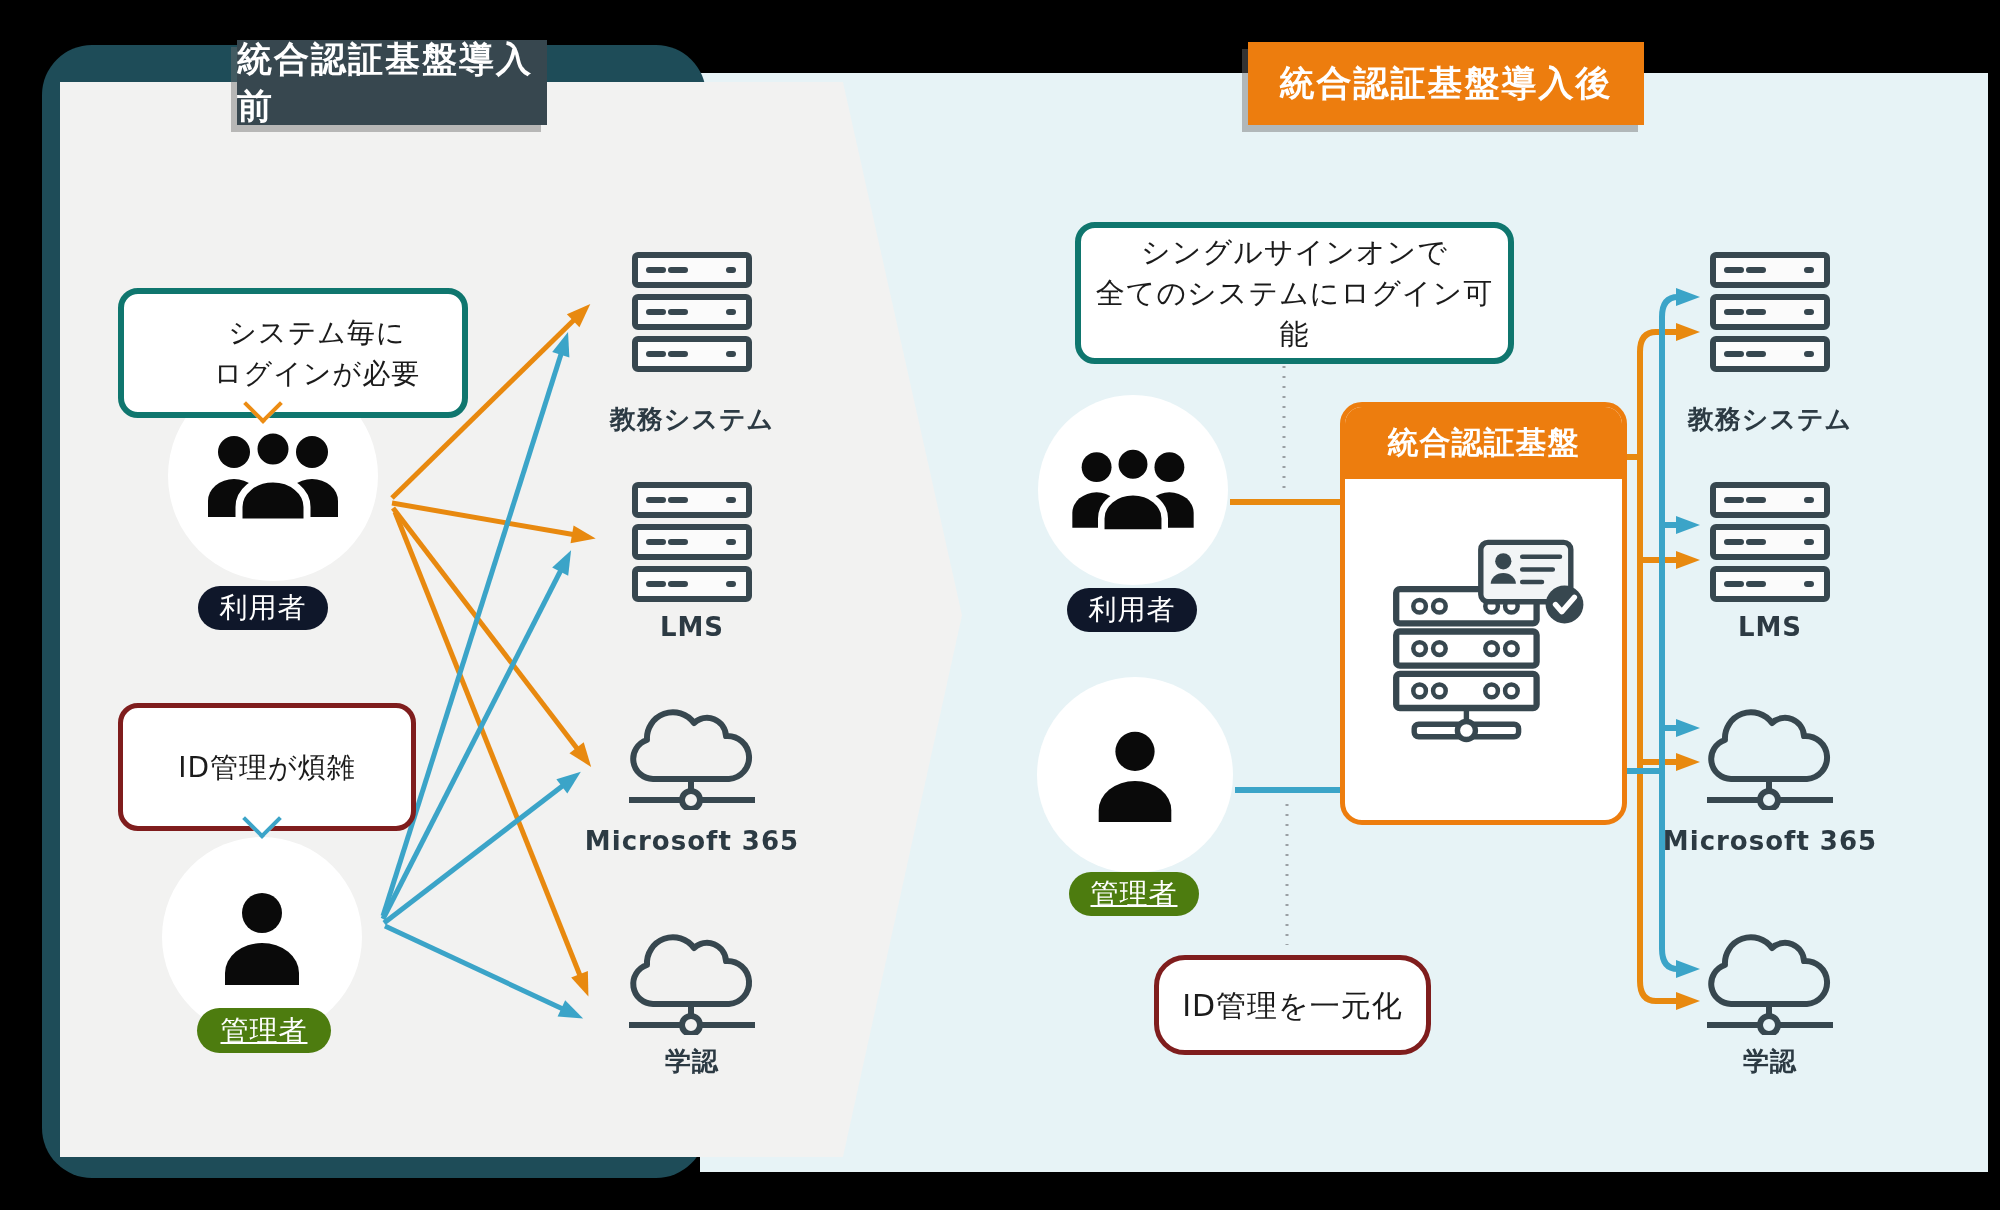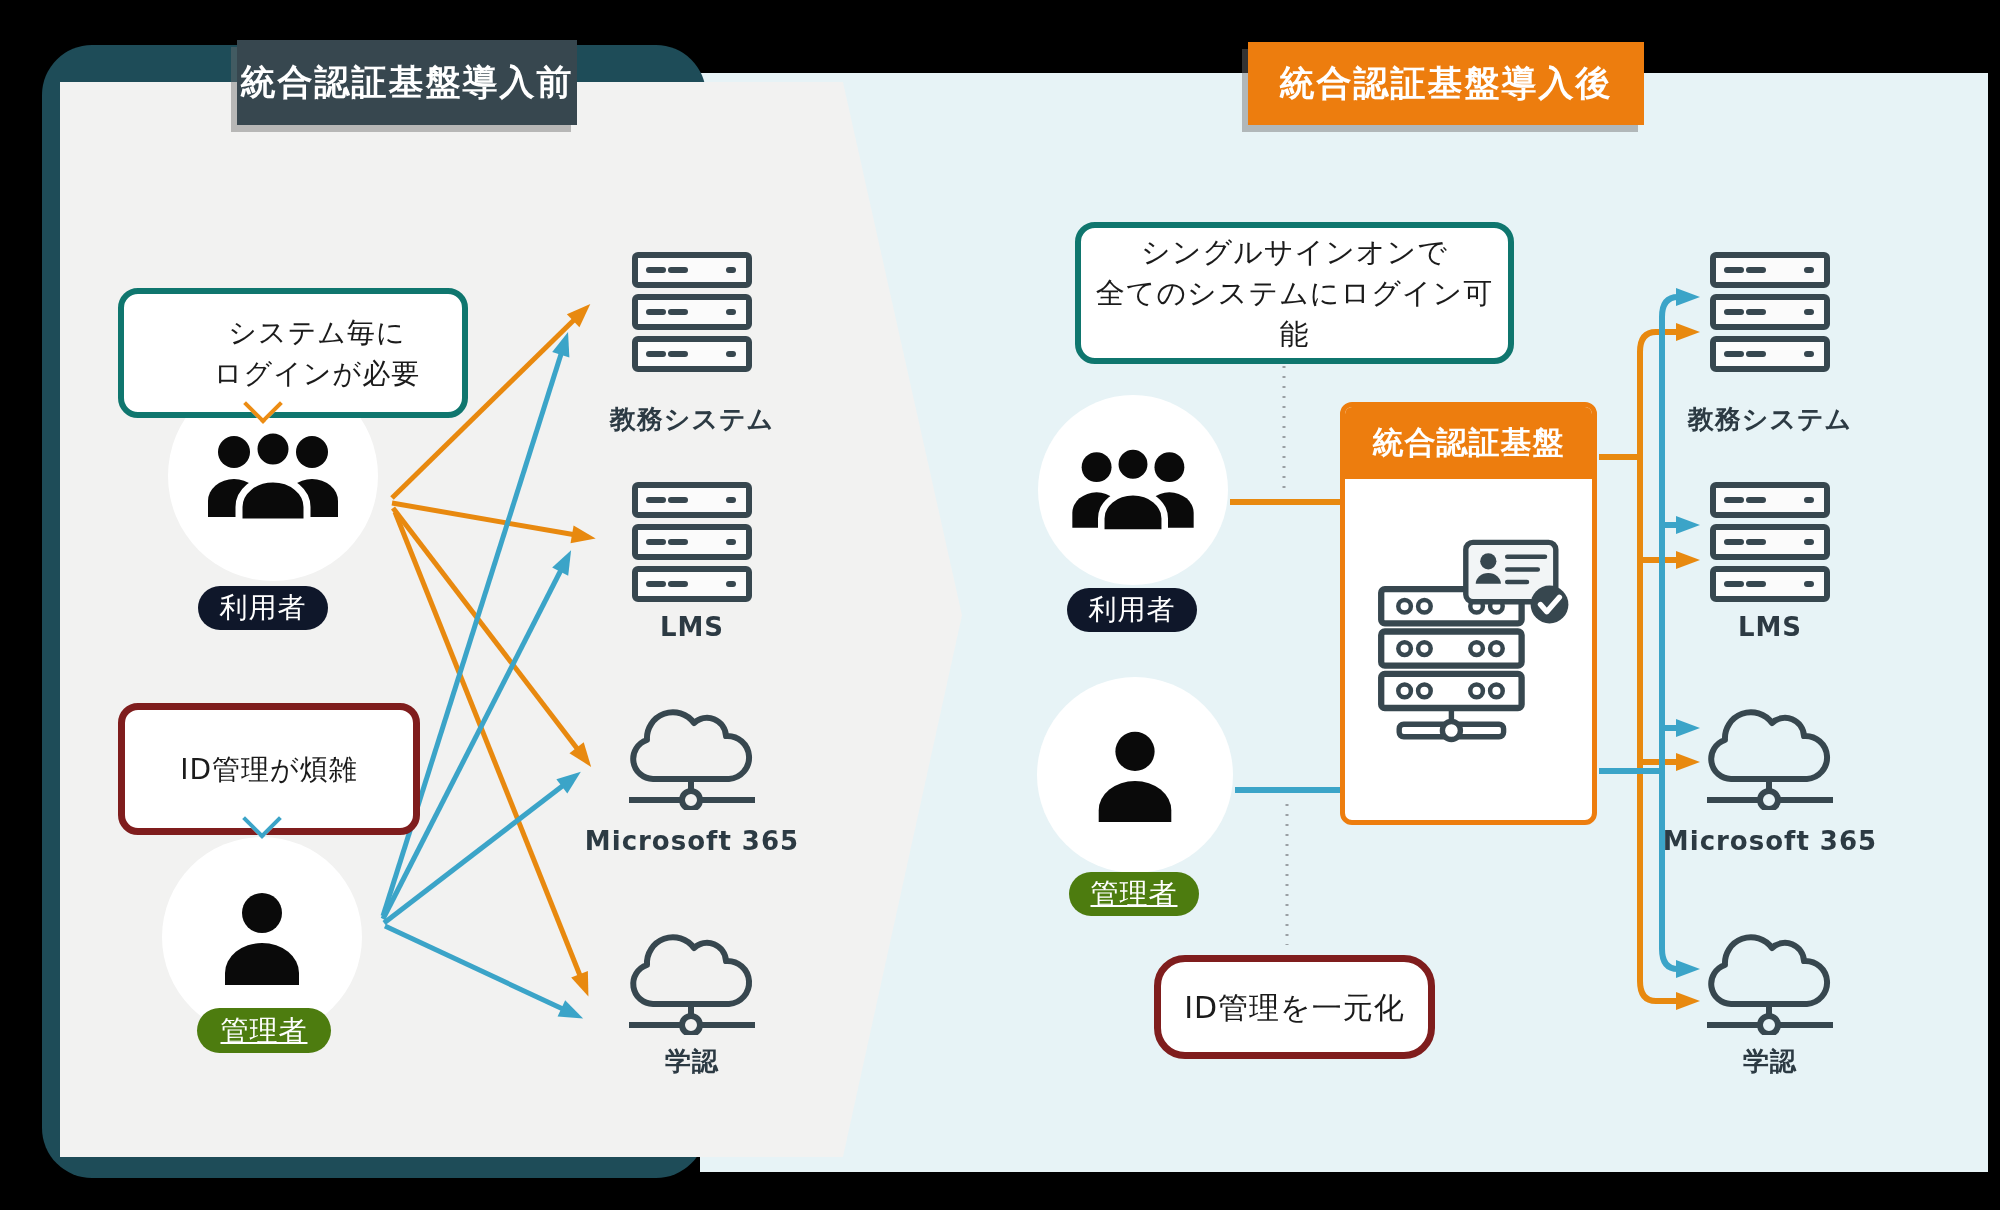--- a/index.html
+++ b/index.html
@@ -9,28 +9,28 @@
   
   #after-bg{left:700px;top:73px;width:1288px;height:1099px;background:#E7F3F6;}
   #before-frame{left:42px;top:45px;width:664px;height:1133px;background:#1E4C58;border-radius:50px;}
   #before-panel{left:60px;top:82px;width:902px;height:1075px;background:#F2F2F1;
     clip-path:polygon(0% 0%,86.8% 0%,100% 49.6%,86.8% 100%,0% 100%);}
   #wires{left:0;top:0;}
   
   .badge{display:flex;align-items:center;justify-content:center;color:#fff;
          font-size:35px;font-weight:700;letter-spacing:2px;z-index:6;
          box-shadow:-6px 7px 0 rgba(110,110,110,.45);}
-  #badge-before{left:237px;top:40px;width:340px;height:85px;background:#37474F;}
+  #badge-before{left:237px;top:40px;width:310px;height:85px;background:#37474F;}
   #badge-after{left:1248px;top:42px;width:396px;height:83px;background:#ED7D0E;}
   
   .bubble{background:#fff;border-radius:20px;z-index:4;display:flex;flex-direction:column;
           align-items:center;justify-content:center;color:#1b1b1b;font-size:28px;
           font-weight:500;letter-spacing:1px;line-height:41px;text-align:center;}
   .b-orange{border:6px solid #0f766e;}
-  .b-blue{border:7px solid #7f1d1d;}
+  .b-blue{border:5px solid #7f1d1d;}
   #bubble-users{left:118px;top:288px;width:290px;height:118px;padding-left:48px;}
   #bubble-admin{left:118px;top:703px;width:288px;height:118px;}
   #bubble-sso{left:1075px;top:222px;width:427px;height:130px;font-size:29px;}
   #bubble-id{left:1154px;top:955px;width:267px;height:90px;font-size:30px;border-radius:31px;}
   .tail{width:24px;height:24px;background:#fff;transform:rotate(45deg);z-index:5;}
   .t-orange{border-right:4px solid #EC8C13;border-bottom:4px solid #EC8C13;}
   .t-blue{border-right:4px solid #3BA4C8;border-bottom:4px solid #3BA4C8;}
   #tail-users{left:249px;top:390px;}
   #tail-admin{left:248px;top:805px;}
   
@@ -47,22 +47,22 @@
   #pill-users-L{left:198px;top:586px;width:130px;height:44px;}
   #pill-admin-L{left:197px;top:1008px;width:134px;height:45px;}
   #pill-users-R{left:1067px;top:588px;width:130px;height:44px;}
   #pill-admin-R{left:1069px;top:872px;width:130px;height:44px;}
   
   .syslabel{width:300px;text-align:center;font-size:26px;font-weight:700;color:#2C3A43;
             letter-spacing:1px;z-index:3;}
   
   .icon{z-index:3;}
   
-  #authbox{left:1340px;top:402px;width:257px;height:423px;background:#fff;border:5px solid #ED7D0E;
-           border-radius:12px;z-index:4;overflow:hidden;box-sizing:border-box;}
+  #authbox{left:1340px;top:402px;width:287px;height:423px;background:#fff;border:5px solid #ED7D0E;
+           border-radius:22px;z-index:4;overflow:hidden;box-sizing:border-box;}
   #authbox-header{width:100%;height:72px;background:#ED7D0E;color:#fff;font-size:31px;font-weight:700;
                   letter-spacing:1px;display:flex;align-items:center;justify-content:center;}
   #authbox-body{width:100%;height:341px;display:flex;align-items:center;justify-content:center;}
 </style>
 </head>
 <body>
 
 <svg width="0" height="0" style="position:absolute" aria-hidden="true">
   <defs>
     <g id="i-rack" stroke="#37474F" fill="#FBFBFB">

